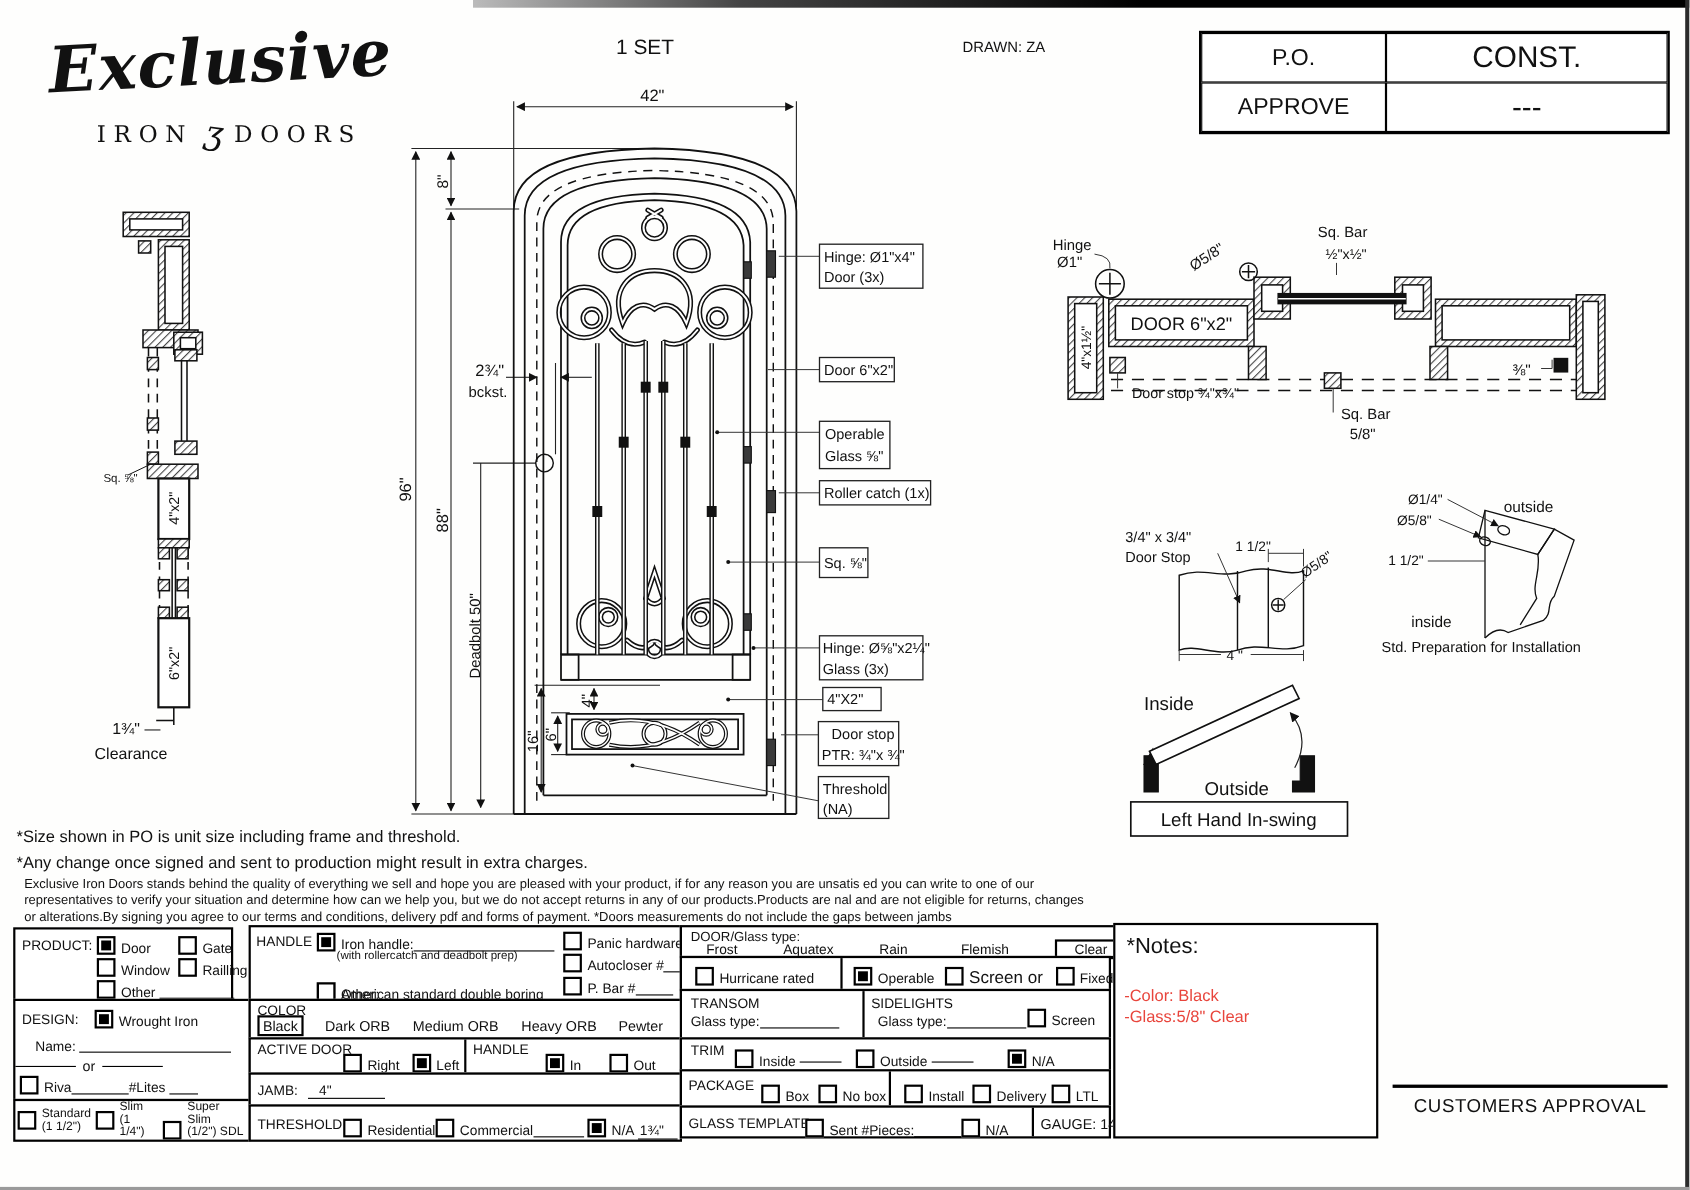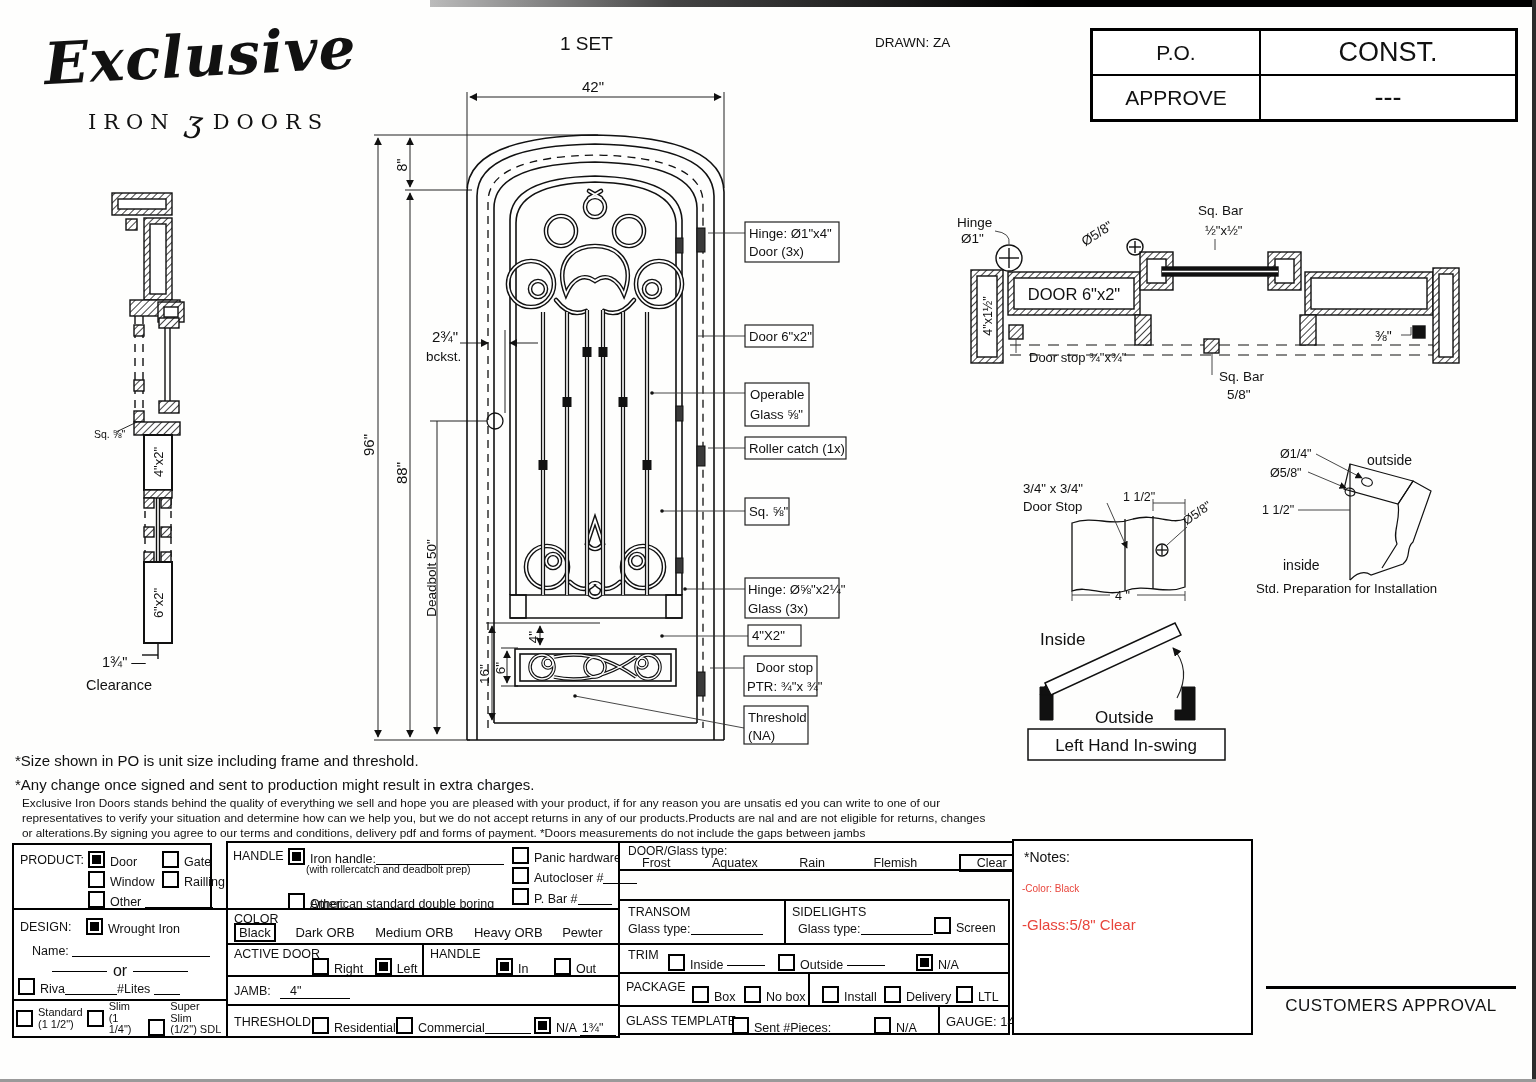--- a/index.html
+++ b/index.html
@@ -412,21 +412,21 @@
     <span class="fr" style="left:148px;top:6px"><span class="cb"></span><span>Gate</span></span>
     <span class="fr" style="left:74px;top:26px"><span class="cb"></span><span>Window</span></span>
     <span class="fr" style="left:148px;top:26px"><span class="cb"></span><span>Railling</span></span>
     <span class="fr" style="left:74px;top:46px"><span class="cb"></span><span>Other</span> <span class="ul" style="width:68px"></span></span>
   </div>
 
   <div class="box" style="left:12px;top:908px;width:216px;height:93px">
     <span class="fr" style="left:6px;top:10px">DESIGN:</span>
     <span class="fr" style="left:72px;top:8px"><span class="cb on"></span><span>Wrought Iron</span></span>
     <span class="fr" style="left:18px;top:34px"><span>Name:</span> <span class="ul" style="width:138px"></span></span>
-    <div style="position:absolute;left:0;right:0;top:52px;display:flex;align-items:center;justify-content:center;font-size:16px">
+    <div style="position:absolute;left:0;right:0;top:52px;display:flex;align-items:center;font-size:13px">
       <span class="hl"></span>
         <span style="margin:0 6px">or</span>
         <span class="hl"></span>
     </div>
     <span class="fr" style="left:4px;top:68px"><span class="cb"></span><span>Riva</span><span class="ul" style="width:52px"></span><span>#Lites</span> <span class="ul" style="width:26px"></span></span>
   </div>
 
   <div class="box" style="left:12px;top:999px;width:216px;height:39px;display:flex;align-items:center;padding:0 2px">
     <span style="display:flex;align-items:center">
         <span class="cb"></span>
@@ -490,20 +490,27 @@
     <span class="fr" style="left:22px;top:13px;font-size:12.5px">
       <span>Frost</span>
       <span style="margin-left:38px">Aquatex</span>
       <span style="margin-left:38px">Rain</span>
       <span style="margin-left:45px">Flemish</span>
       <span style="margin-left:38px;border:2px solid #000;padding:0 16px">Clear</span>
       <span style="margin-left:36px">N/A</span>
     </span>
   </div>
 
+  <div class="box" style="left:618px;top:869px;width:392px;height:32px">
+    <div style="position:absolute;left:144px;top:0;bottom:0;border-left:2px solid #000"></div>
+    <span class="fr" style="left:12px;top:8px"><span class="cb"></span><span>Hurricane rated</span></span>
+    <span class="fr" style="left:156px;top:8px"><span class="cb on"></span><span>Operable</span>
+      <span class="cb" style="margin-left:6px"></span><span style="font-size:15.5px">Screen or</span>
+      <span class="cb" style="margin-left:8px"></span><span>Fixed</span></span>
+  </div>
 
   <div class="box" style="left:618px;top:899px;width:392px;height:46px">
     <div style="position:absolute;left:164px;top:0;bottom:0;border-left:2px solid #000"></div>
     <span class="fr" style="left:8px;top:4px">TRANSOM</span>
     <span class="fr" style="left:8px;top:21px"><span>Glass type:</span><span class="ul" style="width:72px"></span></span>
     <span class="fr" style="left:172px;top:4px">SIDELIGHTS</span>
     <span class="fr" style="left:178px;top:21px"><span>Glass type:</span><span class="ul" style="width:72px"></span></span>
     <span class="fr" style="left:314px;top:16px"><span class="cb"></span><span>Screen</span></span>
   </div>
 
@@ -526,21 +533,21 @@
 
   <div class="box" style="left:618px;top:1005px;width:392px;height:30px">
     <div style="position:absolute;left:318px;top:0;bottom:0;border-left:2px solid #000"></div>
     <span class="fr" style="left:6px;top:7px">GLASS TEMPLATE</span>
     <span class="fr" style="left:112px;top:10px"><span class="cb"></span><span>Sent #Pieces:</span><span class="ul" style="width:52px"></span></span>
     <span class="fr" style="left:254px;top:10px"><span class="cb"></span><span>N/A</span></span>
     <span class="fr" style="left:326px;top:7px;font-size:13px">GAUGE: 14</span>
   </div>
 
   <div class="box" style="left:1012px;top:839px;width:241px;height:196px">
-    <span class="fr" style="left:10px;top:8px;font-size:14px">*Notes:</span>
-    <span class="fr red" style="left:8px;top:42px;font-size:10px">-Color: Black</span>
+    <span class="fr" style="left:10px;top:8px;font-size:20px">*Notes:</span>
+    <span class="fr red" style="left:8px;top:56px;font-size:15px">-Color: Black</span>
     <span class="fr red" style="left:8px;top:75px;font-size:15px">-Glass:5/8"   Clear</span>
   </div>
 
   <div style="position:absolute;left:1266px;top:986px;width:250px;border-top:3px solid #000"></div>
   <div class="t" style="left:1266px;top:996px;width:250px;text-align:center;font-size:17px;letter-spacing:0.5px">CUSTOMERS APPROVAL</div>
 
 </div>
 
 </body></html>

